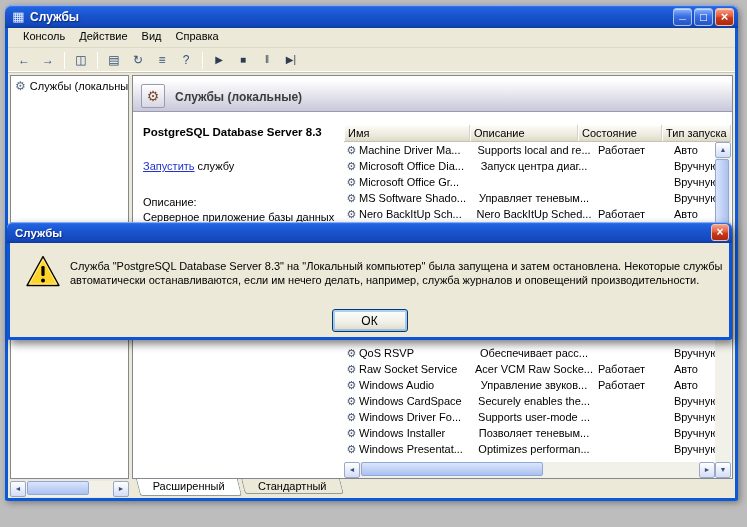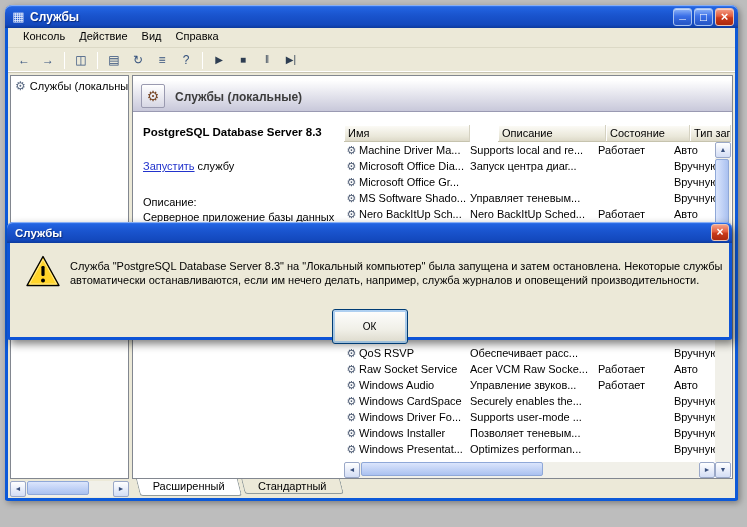--- a/index.html
+++ b/index.html
@@ -127,28 +127,28 @@
 
   
   .list { position:absolute; left:211px; top:49px; width:387px; height:353px; background:#fff; }
   .lhead { display:flex; height:17px; }
   .hcell {
     background:linear-gradient(180deg,#fdfcf8,#eae8da 70%,#ddd9c8);
     border-right:1px solid #d5d2c2; border-bottom:1px solid #c6c3ae;
     box-shadow:inset 1px 1px 0 #fff;
     padding:2px 4px 0 4px; white-space:nowrap; overflow:hidden;
   }
-  .h1{width:126px;} .h2{width:108px;margin-left:28px;} .h3{width:84px;} .h4{flex:1;}
+  .h1{width:126px;} .h2{width:108px;} .h3{width:84px;} .h4{flex:1;}
   .lbody { position:absolute; top:17px; left:0; width:371px; height:320px; overflow:hidden; }
   .rows-top { position:absolute; top:0; left:0; right:0; }
   .rows-bottom { position:absolute; top:203px; left:0; right:0; }
   .lrow { display:flex; align-items:center; height:16px; white-space:nowrap; }
   .gear { width:15px; flex:0 0 15px; color:#4f5d75; font-size:11px; text-align:center; }
   .c { overflow:hidden; white-space:nowrap; }
-  .cn{width:111px;} .cd{width:128px;} .cs{width:76px;} .ct{width:41px;}
+  .cn{width:111px;} .cd{width:128px;text-align:center;} .cs{width:76px;} .ct{width:41px;}
 
   .vscroll {
     position:absolute; right:0; top:17px; bottom:0; width:16px;
     display:flex; flex-direction:column;
   }
   .list-hscroll { position:absolute; left:0; bottom:0; width:371px; }
 
   
   .tabstrip {
     position:absolute; left:124px; top:406px; width:601px; height:19px;
@@ -182,25 +182,25 @@
   .dlg-close {
     width:18px; height:17px; border-radius:3px; border:1px solid #ecc4b2;
     background: linear-gradient(180deg,#f5a088,#e25b3c 45%,#c93a1b 55%,#ad2a10 95%);
     color:#fff; font-weight:bold; font-size:12px; line-height:15px; text-align:center;
   }
   .dlg-body { position:absolute; top:21px; left:0; right:0; bottom:0; }
   .warn { position:absolute; left:16px; top:12px; }
   .dlg-msg { position:absolute; left:60px; top:16px; width:656px; line-height:14px; }
   .ok-btn {
     position:absolute; left:50%; transform:translateX(-50%); top:66px;
-    width:76px; height:35px;
+    width:76px; height:23px;
     border:1px solid #003c74; border-radius:3px;
     background:linear-gradient(180deg,#fefefe,#f0efe7 60%,#dcd9cb);
     box-shadow: inset 0 0 0 2px rgba(110,170,230,.55);
-    font-family:"Liberation Sans",sans-serif; font-size:10px;
+    font-family:"Liberation Sans",sans-serif; font-size:12px;
   }
 </style>
 </head>
 <body>
 
 <div class="window">
 
   <div class="titlebar">
     <span class="win-icon">▦</span>
     <span class="win-title">Службы</span>

